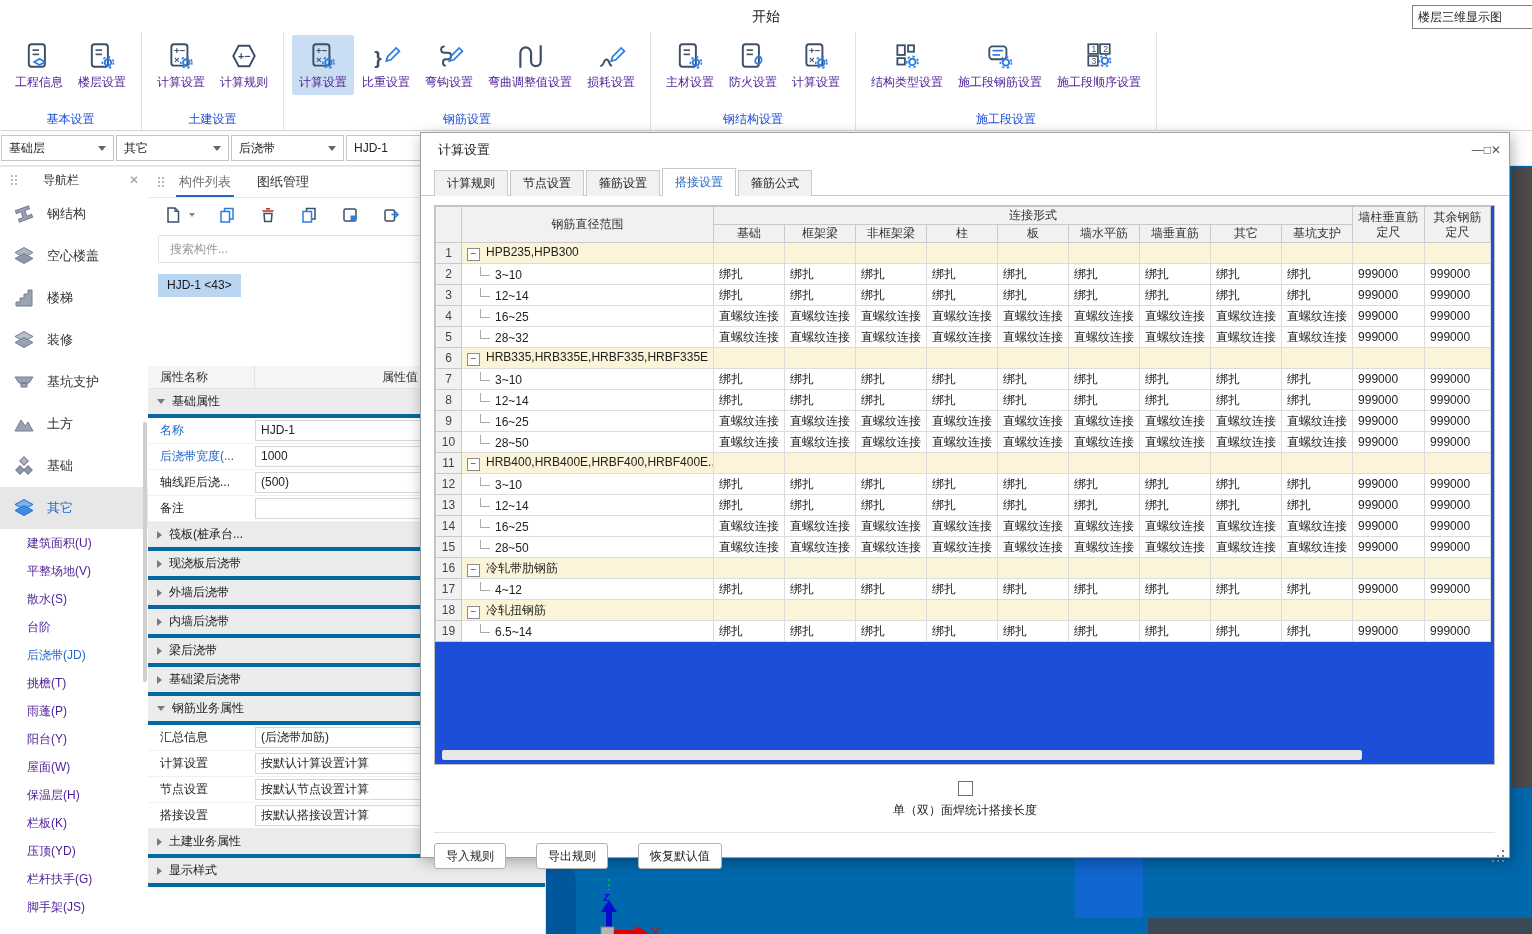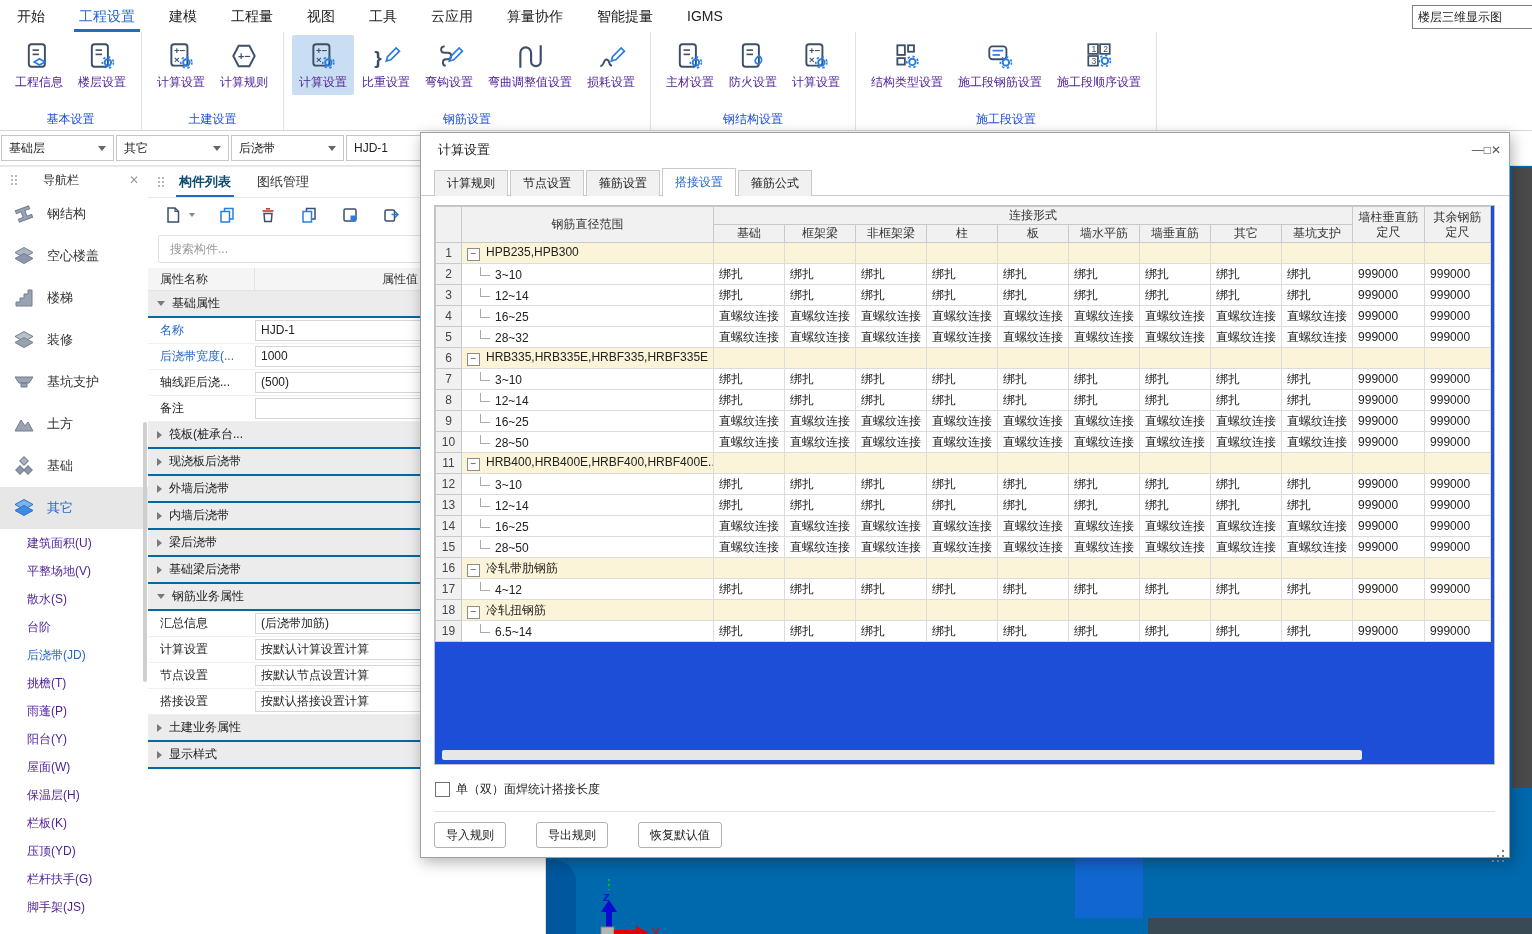--- a/index.html
+++ b/index.html
@@ -1,20 +1,20 @@
 <!DOCTYPE html>
 <html><head>
 <meta charset="utf-8">
 <style>
   html,body{margin:0;padding:0;}
   body{width:1532px;height:934px;overflow:hidden;font-family:"Liberation Sans",sans-serif;font-size:12px;color:#222;background:#fff;position:relative;}
   .app{position:absolute;inset:0;}
 
   
-  .menubar{position:absolute;top:0;left:0;right:0;height:32px;display:flex;align-items:center;background:#fff;}
+  .menubar{position:absolute;top:0;left:0;right:0;height:32px;display:flex;align-items:center;background:#fff;flex-direction:column;}
   .menu-item{padding:0 17px;font-size:14px;height:32px;line-height:32px;color:#222;position:relative;white-space:nowrap;}
   .menu-item.active{color:#2468c8;font-weight:normal;}
   .menu-item.active::after{content:"";position:absolute;left:12px;right:12px;bottom:0;height:3px;background:#2468c8;}
   .top-right-label{position:absolute;top:5px;left:1412px;width:140px;height:22px;border:1px solid #7f7f7f;line-height:22px;padding:0 5px;background:#fff;white-space:nowrap;overflow:hidden;z-index:4;}
 
   
   .ribbon{position:absolute;top:32px;left:0;right:0;height:98px;border-bottom:1px solid #d6d6d6;display:flex;background:#fff;}
   .ribbon-group{display:flex;flex-direction:column;padding:3px 8px 0;border-right:1px solid #e2e2e2;}
   .ribbon-buttons{display:flex;flex:1;align-items:flex-start;gap:1px;}
   .ribbon-btn{display:flex;flex-direction:column;align-items:center;padding:6px 7px 4px;border-radius:2px;cursor:default;}
@@ -41,38 +41,38 @@
   .nav-item.selected{background:#e7e7e7;color:#2468c8;}
   .nav-item .nicon{width:22px;height:22px;}
   .nav-sub{height:28px;line-height:28px;padding-left:27px;font-size:12px;color:#4c1d95;white-space:nowrap;}
   .nav-sub.active{color:#2468c8;}
   .nav-scrollbar{position:absolute;right:1px;top:255px;width:4px;height:260px;background:#cfcfcf;border-radius:2px;}
 
   
   .mid-panel{position:absolute;top:166px;left:148px;width:397px;bottom:0;background:#fff;border-right:1px solid #dcdcdc;border-top:1px solid #e8e8e8;}
   .panel-tabs{height:30px;display:flex;align-items:center;border-bottom:1px solid #e8e8e8;padding-left:8px;}
   .panel-tab{padding:0 13px;font-size:13px;height:30px;line-height:30px;position:relative;color:#333;white-space:nowrap;}
-  .panel-tab.active{color:#0c4a6e;font-weight:bold;}
+  .panel-tab.active{color:#737373;}
   .panel-tab.active::after{content:"";position:absolute;left:10px;right:10px;bottom:0;height:2px;background:#2468c8;}
   .comp-toolbar{height:34px;display:flex;align-items:center;padding-left:16px;gap:23px;}
   .tool-icon{width:18px;height:18px;display:inline-block;}
   .tool-caret{width:0;height:0;border-left:3.5px solid transparent;border-right:3.5px solid transparent;border-top:4px solid #888;margin-left:-16px;}
   .search-box{margin:3px 10px 5px;height:26px;border:1px solid #e2e2e2;border-radius:2px;display:flex;align-items:center;padding:0 9px;background:#fff;}
   .search-box input{border:none;outline:none;width:100%;font-size:12px;color:#333;font-family:inherit;background:transparent;}
   .search-box input::placeholder{color:#9a9a9a;}
   .comp-list{height:98px;padding:6px 10px;box-sizing:border-box;}
   .comp-item{display:inline-block;height:23px;line-height:23px;background:#b9d5f1;padding:0 9px;font-size:12px;color:#1a1a1a;}
   .props-header{height:22px;display:flex;background:#f5f5f5;border-bottom:1px solid #e2e2e2;line-height:22px;color:#333;}
   .props-header .c1{width:107px;padding-left:12px;border-right:1px solid #e2e2e2;box-sizing:border-box;}
   .props-header .c2{flex:1;text-align:center;}
   .prop-row{height:25px;display:flex;align-items:center;border-bottom:1px solid #f0f0f0;}
   .prop-row .pname{width:107px;padding-left:12px;box-sizing:border-box;white-space:nowrap;overflow:hidden;}
   .prop-row .pname.blue{color:#2468c8;}
   .prop-row .pval{flex:1;margin:0 5px 0 0;height:19px;line-height:19px;border:1px solid #d6d6d6;padding:0 5px;background:#fff;white-space:nowrap;overflow:hidden;}
-  .section-row{height:25px;display:flex;align-items:center;background:#ececec;border-bottom:2px solid #0369a1;padding-left:9px;color:#222;}
+  .section-row{height:25px;display:flex;align-items:center;background:#ececec;border-bottom:4px solid #0369a1;padding-left:9px;color:#222;}
   .tri{width:0;height:0;margin-right:7px;}
   .tri.collapsed{border-top:4px solid transparent;border-bottom:4px solid transparent;border-left:5px solid #7a7a7a;}
   .tri.expanded{border-left:4px solid transparent;border-right:4px solid transparent;border-top:5px solid #7a7a7a;}
 
   
   .viewport{position:absolute;top:166px;left:546px;right:0;bottom:0;background:#0068ac;}
   .vp-blob{position:absolute;left:0;bottom:0;width:30px;height:74px;background:#00579c;border-top-right-radius:22px;}
   .vp-strip{position:absolute;left:529px;top:690px;width:68px;height:62px;background:#1166cf;}
   .vp-slate{position:absolute;left:602px;right:0;bottom:0;height:16px;background:#3a4a55;}
   .vp-scroll{position:absolute;right:0;top:167px;width:20px;height:621px;background:#4a4a4a;z-index:3;}
@@ -92,21 +92,21 @@
   .lap th,.lap td{border:1px solid #dcdcdc;padding:0 5px;overflow:hidden;white-space:nowrap;font-weight:normal;text-align:left;box-sizing:border-box;}
   .lap th{background:#f1f1f1;border-color:#c9c9c9;text-align:center;height:17px;font-size:12px;color:#333;}
   .lap th.wrap{white-space:normal;line-height:15px;}
   .lap td{height:21px;font-size:12px;background:#fff;}
   .lap td.num{background:#f1f1f1;text-align:center;color:#444;border-color:#c9c9c9;}
   .lap tr.group td{background:#fbf4d8;}
   .lap tr.group td.num{background:#f1f1f1;}
   .minusbox{display:inline-block;width:11px;height:11px;border:1px solid #8d8d8d;line-height:9px;text-align:center;font-size:10px;color:#444;background:#fff;margin-right:6px;vertical-align:-1px;}
   .tree-elbow{display:inline-block;width:9px;height:8px;border-left:1px solid #aaa;border-bottom:1px solid #aaa;margin:0 5px 3px 13px;}
   .hscroll-thumb{position:absolute;left:7px;bottom:4px;width:920px;height:10px;background:#e7e7e7;border-radius:2px;}
-  .chk-row{margin-top:16px;display:flex;align-items:center;gap:6px;padding-left:1px;}
+  .chk-row{margin-top:16px;display:flex;align-items:center;gap:6px;padding-left:1px;flex-direction:column;}
   .chk-box{width:13px;height:13px;border:1px solid #707070;background:#fff;}
   .dlg-sep{border-top:1px solid #e2e2e2;margin-top:13px;}
   .dlg-buttons{display:flex;gap:30px;padding:10px 13px;}
   .dlg-button{min-width:68px;height:26px;border:1px solid #b0b0b0;border-radius:3px;background:#fff;font-size:12px;padding:0 11px;font-family:inherit;color:#222;}
   .resize-grip{position:absolute;right:5px;bottom:5px;width:2px;height:2px;background:#7a7a7a;
     box-shadow:-5px 5px #7a7a7a,0 5px #7a7a7a,-10px 10px #7a7a7a,-5px 10px #7a7a7a,0 10px #7a7a7a;}
 </style>
 </head>
 <body>
 
@@ -416,20 +416,21 @@
             <rect x="9.5" y="9.5" width="5.5" height="5.5" fill="#2b7de0"></rect>
           </svg></span>
         <span class="tool-icon"><svg xmlns="http://www.w3.org/2000/svg" width="18" height="18" viewBox="0 0 18 18">
             <rect x="3" y="4" width="9.5" height="11" rx="1.5" fill="none" stroke="#3d4f66" stroke-width="1.5"></rect>
             <path d="M9.5 8.5 h6.5 m-3 -3 l3 3 -3 3" stroke="#2b7de0" stroke-width="1.5" fill="none"></path>
           </svg></span>
       </div>
     <div class="search-box">
       <input type="text" placeholder="搜索构件..." style="">
     </div>
+    <div class="comp-list" id="complist"><div class="comp-item">HJD-1 &lt;43&gt;</div></div>
     <div class="props-header">
       <span class="c1">属性名称</span>
       <span class="c2">属性值</span>
     </div>
     <div id="proprows">
         <div class="section-row">
           <span class="tri expanded"></span>
           <span>基础属性</span>
         </div>
         <div class="prop-row">

